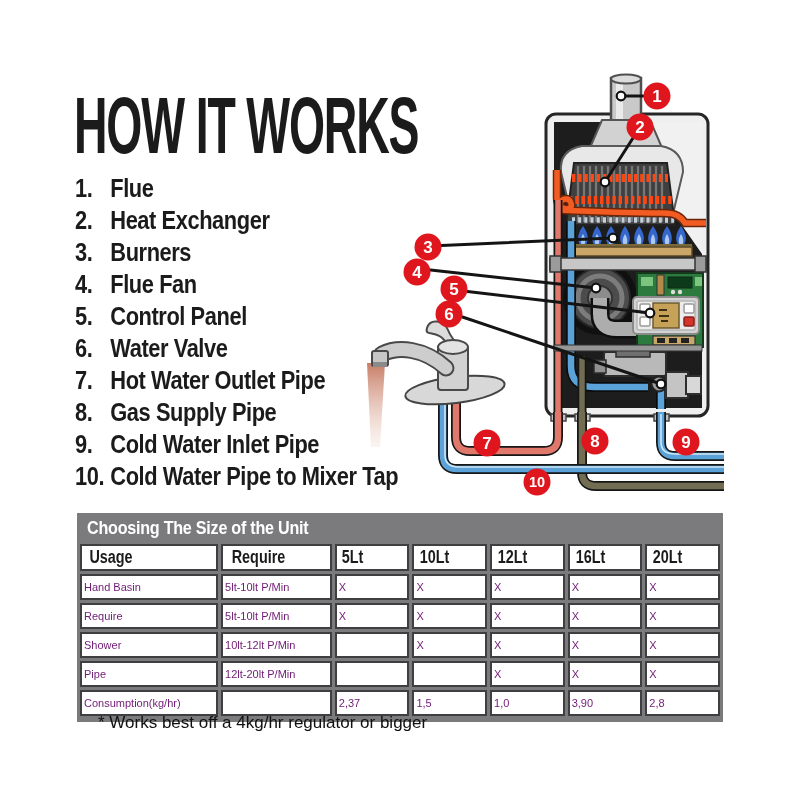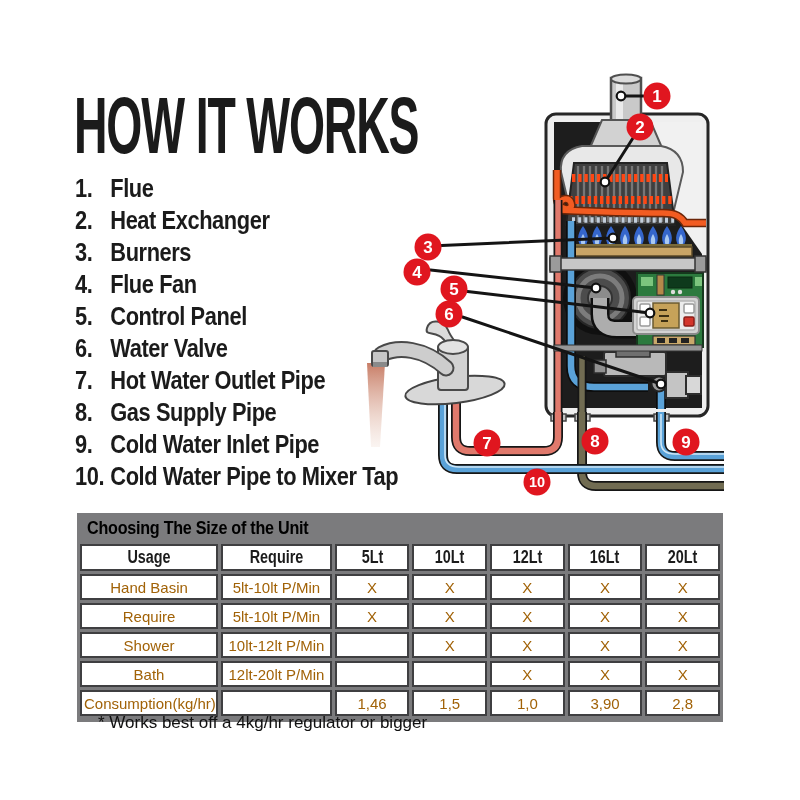--- a/index.html
+++ b/index.html
@@ -13,29 +13,29 @@
   .parts{position:absolute;left:75px;top:172px;margin:0;padding:0;list-style:none;}
   .parts li{height:32px;display:flex;align-items:center;}
   .cond{display:inline-flex;transform:scaleX(.84);transform-origin:0 50%;
         font-weight:bold;font-size:26px;color:#1b1b1b;white-space:nowrap;letter-spacing:-.5px;}
   .cond .num{width:42px;flex:none;}
   
   .diagram{position:absolute;left:0;top:0;}
   
   .size-table{position:absolute;left:77px;top:513px;width:646px;background:#7b7b7d;
               padding:0 0 3px 0;}
-  .tbar{height:28px;line-height:29px;color:#000000;font-weight:bold;font-size:19px;
+  .tbar{height:28px;line-height:29px;color:#ffffff;font-weight:bold;font-size:19px;
         padding-left:10px;white-space:nowrap;}
   .tbar span{display:inline-block;transform:scaleX(.85);transform-origin:0 50%;letter-spacing:-.3px;}
   table{border-collapse:separate;border-spacing:3px 3px;width:100%;table-layout:fixed;}
-  th,td{background:#fff;border:2px solid #3f3f41;text-align:center;vertical-align:middle;
+  th,td{background:#fff;border:2px solid #3f3f41;text-align:left;vertical-align:middle;
         height:20px;padding:1px 2px;overflow:hidden;}
   th{font-size:18px;font-weight:bold;color:#1b1b1b;}
   th span{display:inline-block;transform:scaleX(.8);transform-origin:50% 50%;white-space:nowrap;}
-  td{font-size:15px;color:#a16207;}
+  td{font-size:11px;color:#701a75;}
   col.c-usage{width:22.2%;} col.c-req{width:17.8%;} col.c-lt{width:12%;}
   
   .footnote{position:absolute;left:86px;top:701px;margin:12px;font-size:17px;color:#111;}
 </style>
 </head>
 <body>
 
 <div class="canvas">
 
   <h1 class="title">HOW IT WORKS</h1>
@@ -351,32 +351,32 @@
         <tr>
           <td>Shower</td>
           <td>10lt-12lt P/Min</td>
           <td></td>
           <td>X</td>
           <td>X</td>
           <td>X</td>
           <td>X</td>
         </tr>
         <tr>
-          <td>Bath</td>
+          <td>Pipe</td>
           <td>12lt-20lt P/Min</td>
           <td></td>
           <td></td>
           <td>X</td>
           <td>X</td>
           <td>X</td>
         </tr>
         <tr>
           <td>Consumption(kg/hr)</td>
           <td></td>
-          <td>1,46</td>
+          <td>2,37</td>
           <td>1,5</td>
           <td>1,0</td>
           <td>3,90</td>
           <td>2,8</td>
         </tr>
       </tbody>
     </table>
   </div>
 
   <p class="footnote">* Works best off a 4kg/hr regulator or bigger</p>

